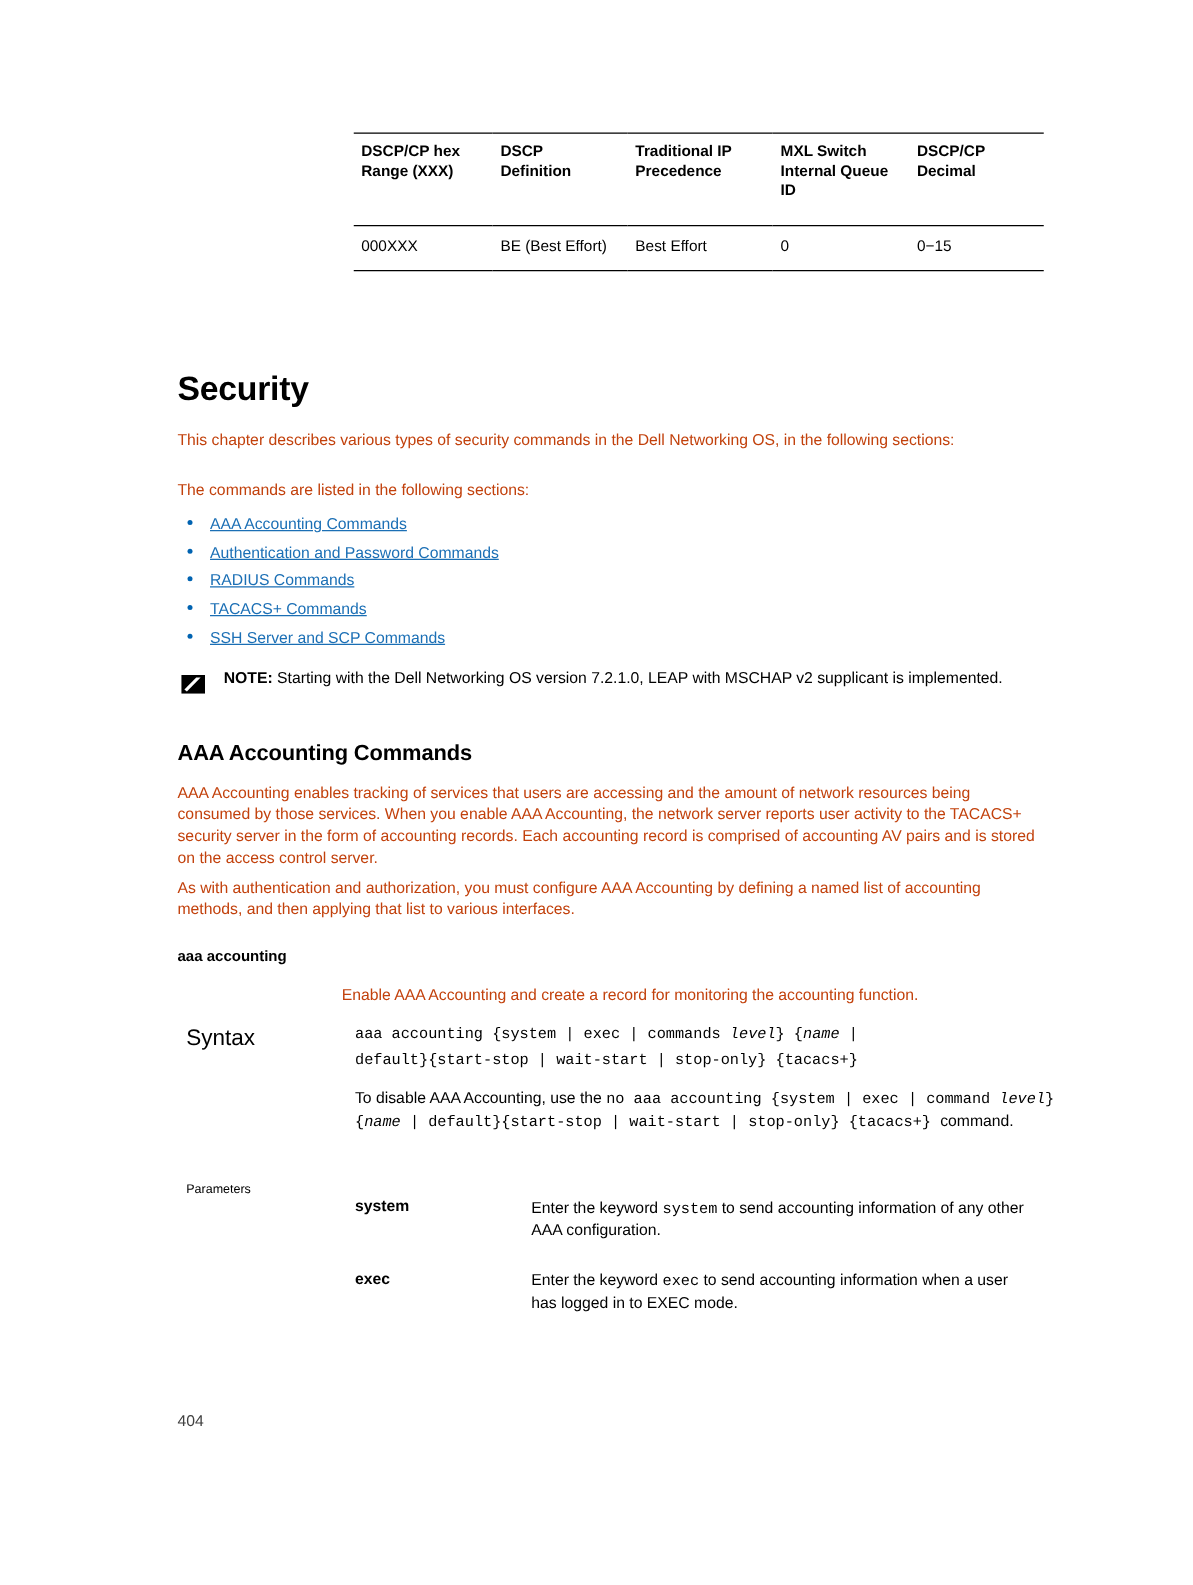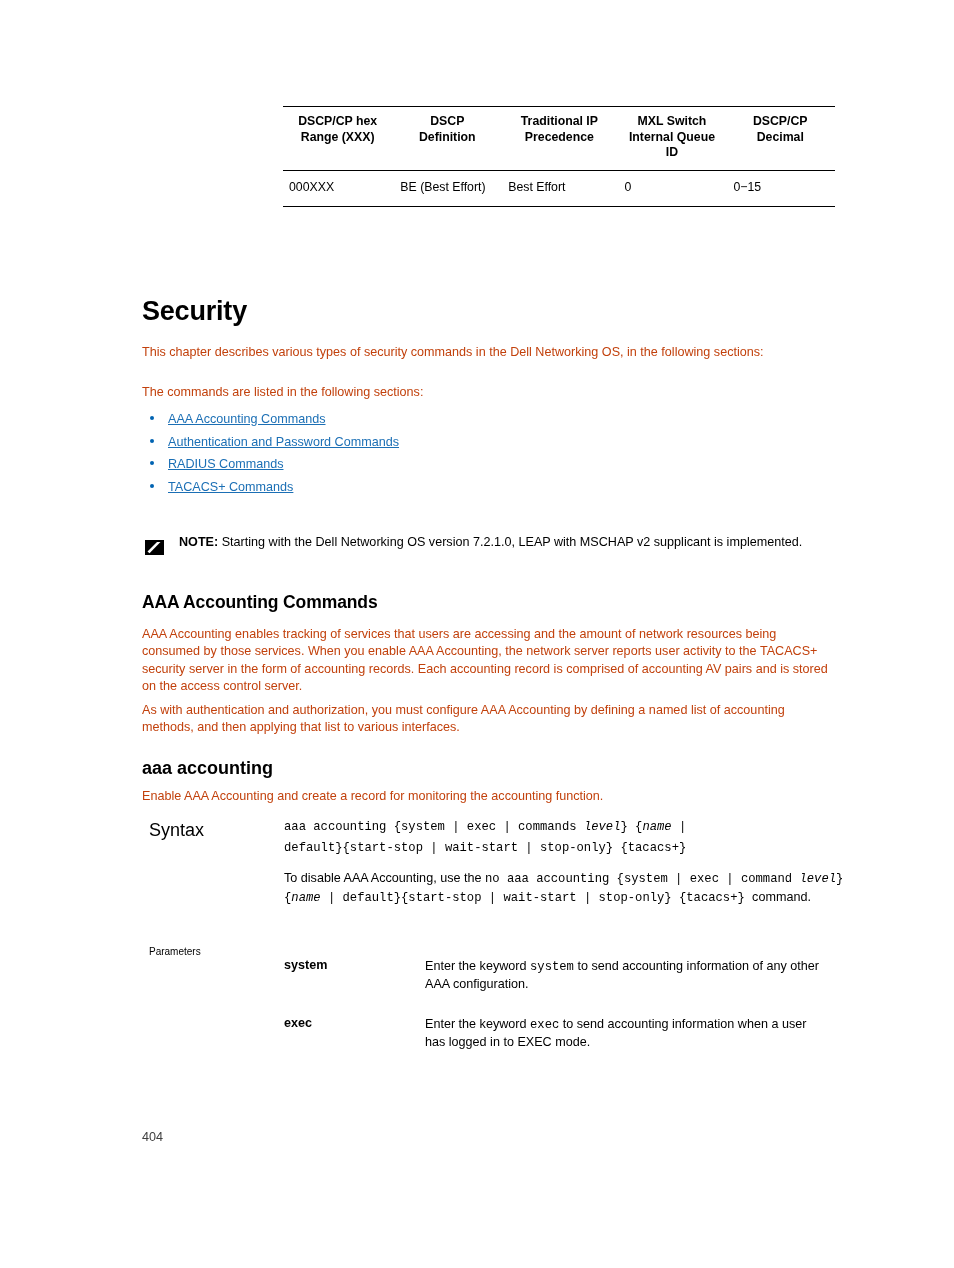--- a/index.html
+++ b/index.html
@@ -28,24 +28,24 @@
     top: 106px;
     width: 552px;
   }
   table.dscp {
     border-collapse: collapse;
     width: 100%;
     font-size: 12.3px;
     line-height: 1.28;
   }
   table.dscp th {
-    text-align: center;
+    text-align: left;
     font-weight: bold;
     vertical-align: top;
-    padding: 7px 8px 9px 6px;
+    padding: 7px 8px 19px 6px;
     border-top: 1.4px solid #000;
     border-bottom: 1.1px solid #000;
   }
   table.dscp td {
     text-align: left;
     vertical-align: top;
     padding: 9px 8px 10px 6px;
     border-bottom: 1.1px solid #000;
   }
   th.c1, td.c1 { width: 110px; }
@@ -137,25 +137,25 @@
     margin: 0;
     letter-spacing: -0.1px;
   }
   .para3 { position: absolute; top: 626px; left: 0; width: 692px; }
   .para4 { position: absolute; top: 702px; left: 0; width: 692px; }
 
   h3.cmd {
     position: absolute;
     top: 758px;
     left: 0;
-    font-size: 18px;
-    font-weight: bold;
-    margin: 0;
-  }
-  .para5 { position: absolute; top: 788px; left: 0; width: 692px; }
+    font-size: 12px;
+    font-weight: bold;
+    margin: 0;
+  }
+  .para5 { position: absolute; top: 788px; left: 16px; width: 692px; text-align: center; }
 
   
   .syntax-label {
     position: absolute;
     top: 820px;
     left: 7px;
     font-size: 18px;
   }
   .syntax-body {
     position: absolute;
@@ -263,20 +263,24 @@
         <a href="#">Authentication and Password Commands</a>
       </li>
       <li>
         <span class="bullet"></span>
         <a href="#">RADIUS Commands</a>
       </li>
       <li>
         <span class="bullet"></span>
         <a href="#">TACACS+ Commands</a>
       </li>
+      <li>
+        <span class="bullet"></span>
+        <a href="#">SSH Server and SCP Commands</a>
+      </li>
     </ul>
 
     <div class="note">
       <span class="note-icon">
         <svg width="19" height="15" viewBox="0 0 19 15">
           <polygon points="0,0 19,0 19,15 0,15" fill="#000000"></polygon>
           <polygon points="2.5,11.5 12,2 15.5,2 4.5,13.2" fill="#ffffff"></polygon>
         </svg>
       </span>
       <div class="note-text"><b>NOTE:</b><span> Starting with the Dell Networking OS version 7.2.1.0, LEAP with MSCHAP v2 supplicant is implemented.</span></div>

